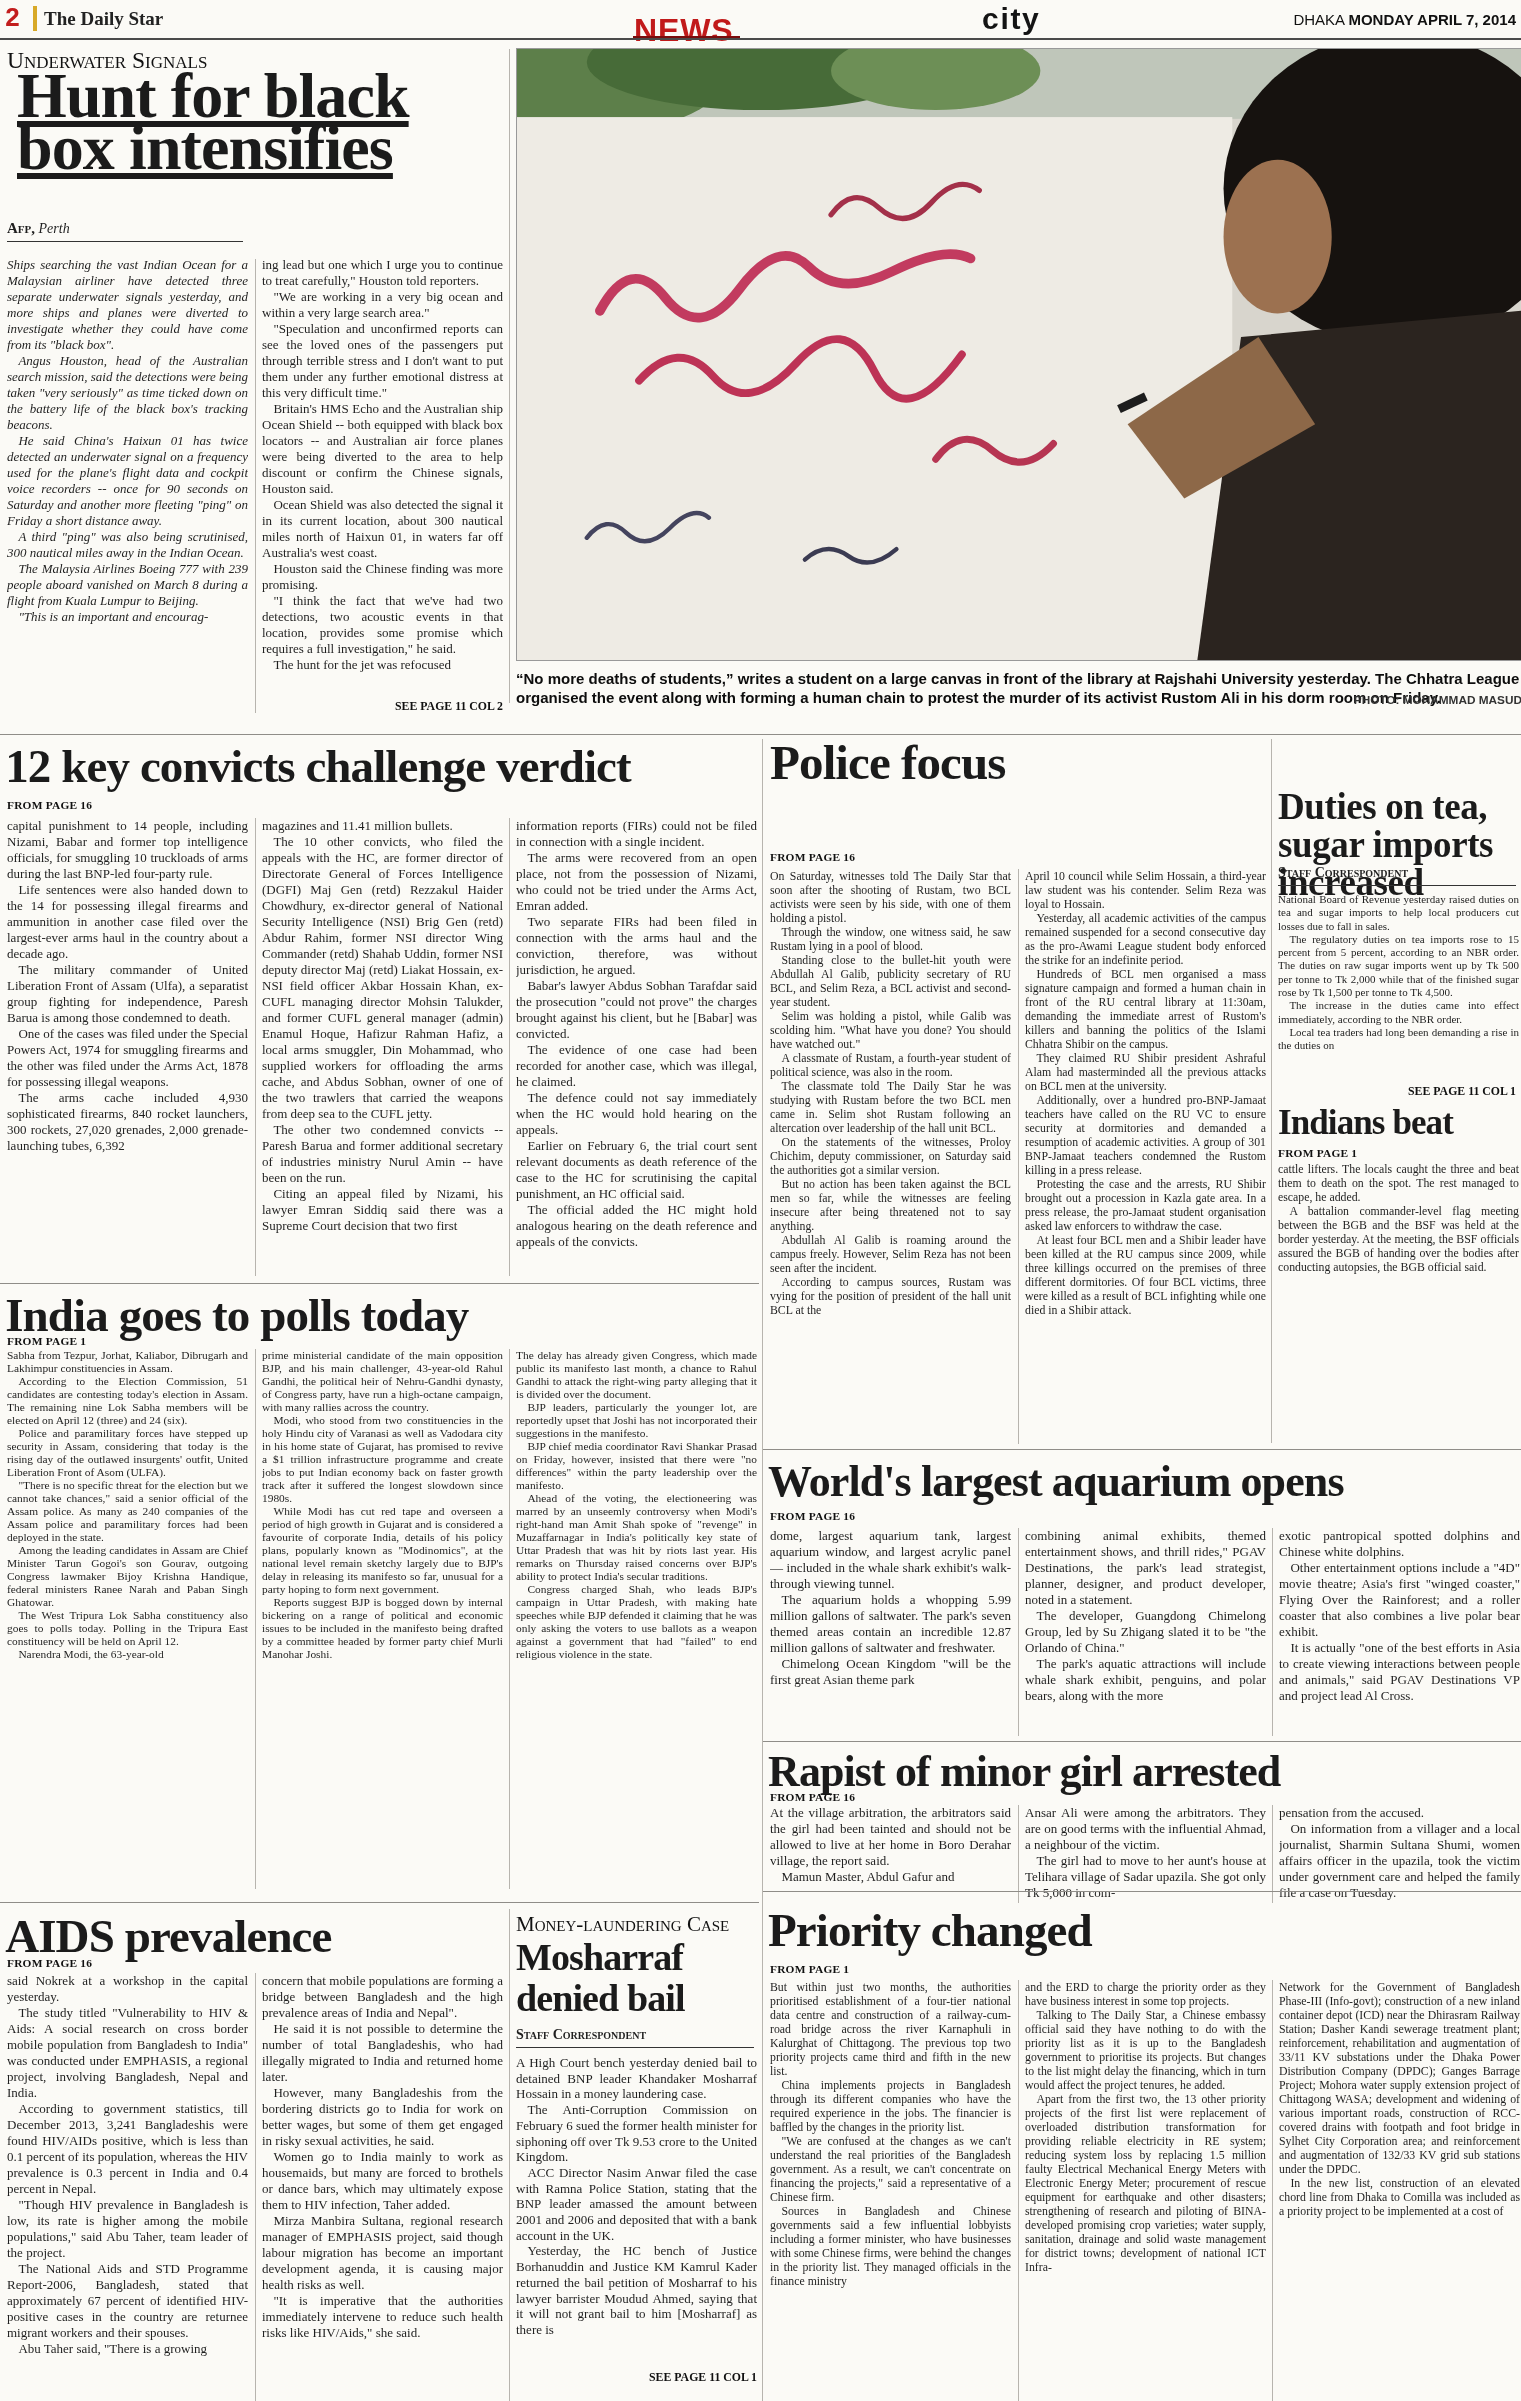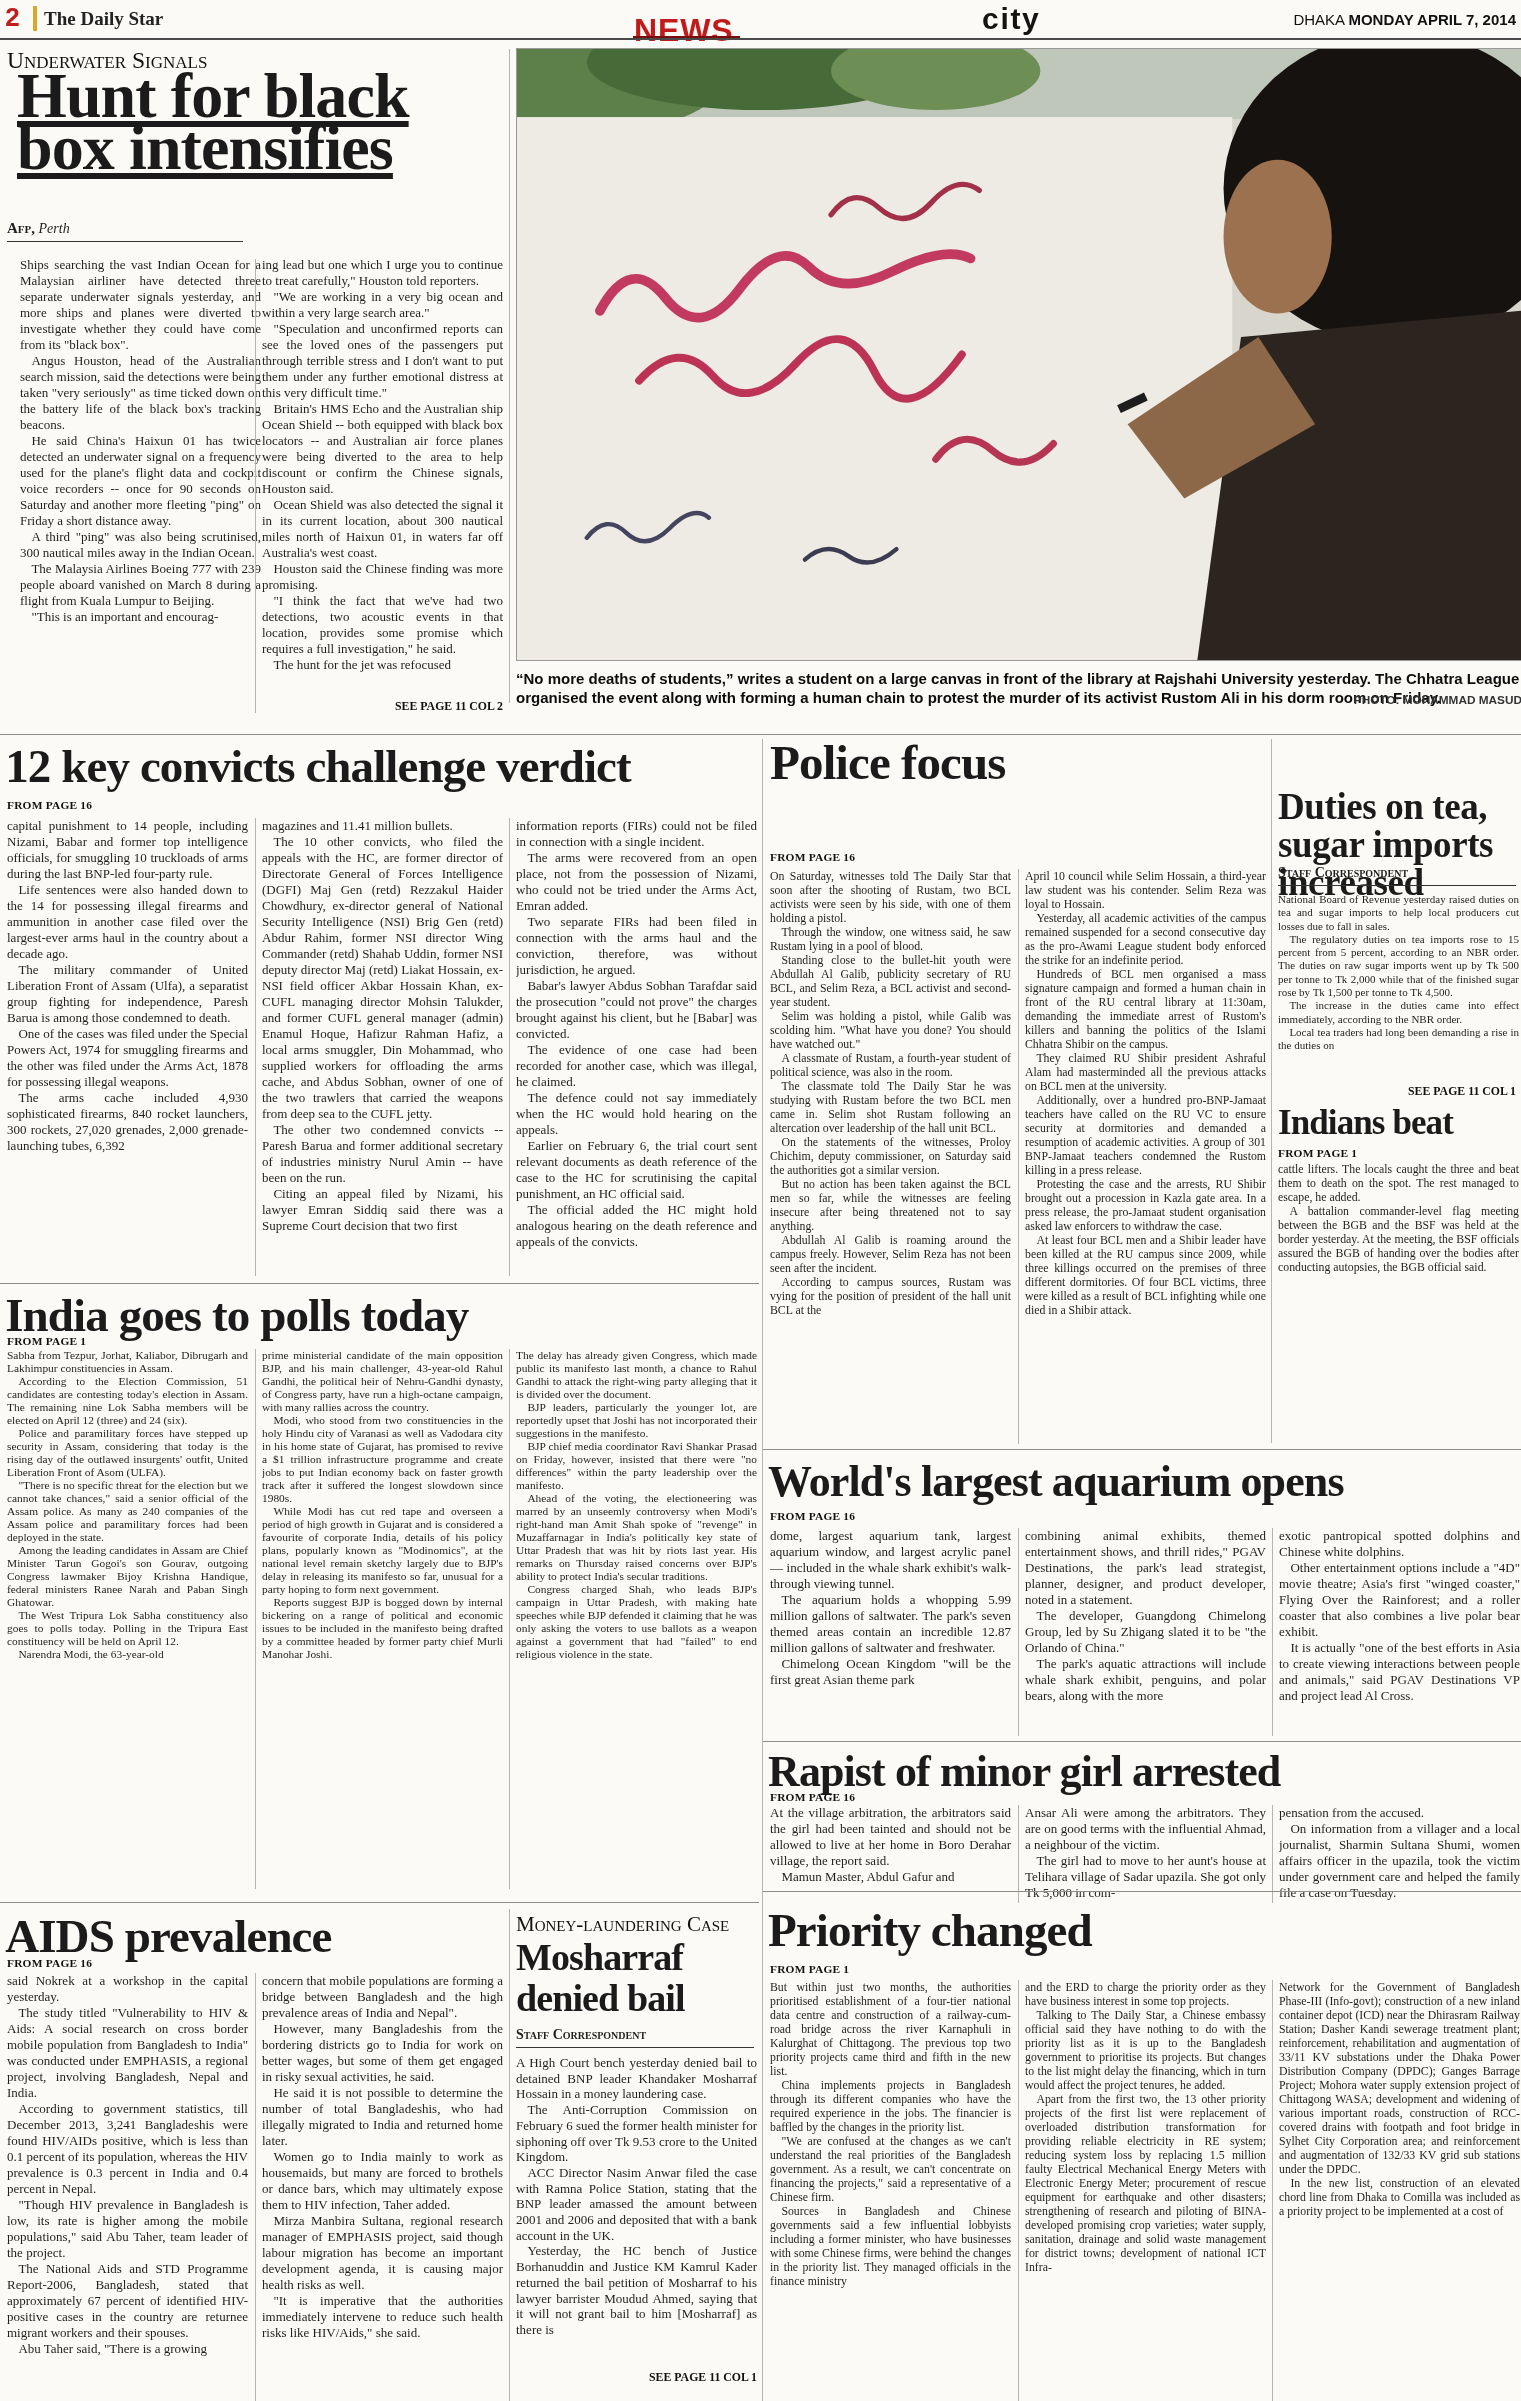--- a/index.html
+++ b/index.html
@@ -47,21 +47,21 @@
     <div class="newslabel">NEWS</div>
     <div class="newsunderline"></div>
     <div class="citylabel">city</div>
     <div class="dateline"><span>DHAKA </span><b>MONDAY APRIL 7, 2014</b></div>
     <div class="headrule"></div>
   </div>
 
   <div class="kicker" style="left:7px;top:47px;font-size:23.6px;">Underwater Signals</div>
   <div class="hl" style="left:17px;top:70px;width:502px;font-size:64px;line-height:52px;text-decoration:underline;">Hunt for black box intensifies</div>
   <div class="byline" style="left:7px;top:220px;width:236px;"><span class="agency">Afp,</span><span class="place"> Perth</span></div>
-  <div class="col" style="left:20px;top:257px;width:241px;height:458px;font-size:13px;line-height:16px;">
+  <div class="col" style="left:7px;top:257px;width:241px;height:458px;font-size:13px;line-height:16px;font-style:italic;">
       <p>Ships searching the vast Indian Ocean for a Malaysian airliner have detected three separate underwater signals yesterday, and more ships and planes were diverted to investigate whether they could have come from its "black box".</p>
       <p>Angus Houston, head of the Australian search mission, said the detections were being taken "very seriously" as time ticked down on the battery life of the black box's tracking beacons.</p>
       <p>He said China's Haixun 01 has twice detected an underwater signal on a frequency used for the plane's flight data and cockpit voice recorders -- once for 90 seconds on Saturday and another more fleeting "ping" on Friday a short distance away.</p>
       <p>A third "ping" was also being scrutinised, 300 nautical miles away in the Indian Ocean.</p>
       <p>The Malaysia Airlines Boeing 777 with 239 people aboard vanished on March 8 during a flight from Kuala Lumpur to Beijing.</p>
       <p>"This is an important and encourag-</p>
     </div>
   <div class="col" style="left:262px;top:257px;width:241px;height:442px;font-size:13px;line-height:16px;">
       <p>ing lead but one which I urge you to continue to treat carefully," Houston told reporters.</p>
       <p>"We are working in a very big ocean and within a very large search area."</p>
@@ -269,22 +269,22 @@
   <div class="col" style="left:7px;top:1973px;width:241px;height:428px;font-size:13px;line-height:16px;">
       <p>said Nokrek at a workshop in the capital yesterday.</p>
       <p>The study titled "Vulnerability to HIV &amp; Aids: A social research on cross border mobile population from Bangladesh to India" was conducted under EMPHASIS, a regional project, involving Bangladesh, Nepal and India.</p>
       <p>According to government statistics, till December 2013, 3,241 Bangladeshis were found HIV/AIDs positive, which is less than 0.1 percent of its population, whereas the HIV prevalence is 0.3 percent in India and 0.4 percent in Nepal.</p>
       <p>"Though HIV prevalence in Bangladesh is low, its rate is higher among the mobile populations," said Abu Taher, team leader of the project.</p>
       <p>The National Aids and STD Programme Report-2006, Bangladesh, stated that approximately 67 percent of identified HIV-positive cases in the country are returnee migrant workers and their spouses.</p>
       <p>Abu Taher said, "There is a growing</p>
     </div>
   <div class="col" style="left:262px;top:1973px;width:241px;height:428px;font-size:13px;line-height:16px;">
       <p>concern that mobile populations are forming a bridge between Bangladesh and the high prevalence areas of India and Nepal".</p>
+      <p>He said it is not possible to determine the number of total Bangladeshis, who had illegally migrated to India and returned home later.</p>
       <p>However, many Bangladeshis from the bordering districts go to India for work on better wages, but some of them get engaged in risky sexual activities, he said.</p>
-      <p>He said it is not possible to determine the number of total Bangladeshis, who had illegally migrated to India and returned home later.</p>
       <p>Women go to India mainly to work as housemaids, but many are forced to brothels or dance bars, which may ultimately expose them to HIV infection, Taher added.</p>
       <p>Mirza Manbira Sultana, regional research manager of EMPHASIS project, said though labour migration has become an important development agenda, it is causing major health risks as well.</p>
       <p>"It is imperative that the authorities immediately intervene to reduce such health risks like HIV/Aids," she said.</p>
     </div>
   <div class="vline" style="left:255px;top:1973px;height:428px;"></div>
   <div class="vline" style="left:509px;top:1909px;height:493px;"></div>
 
   <div class="kicker" style="left:516px;top:1912px;font-size:21px;">Money-laundering Case</div>
   <div class="hl" style="left:516px;top:1937px;width:243px;font-size:38px;line-height:41px;">Mosharraf denied bail</div>
   <div class="byline-sc" style="left:516px;top:2027px;width:238px;">Staff Correspondent</div>

